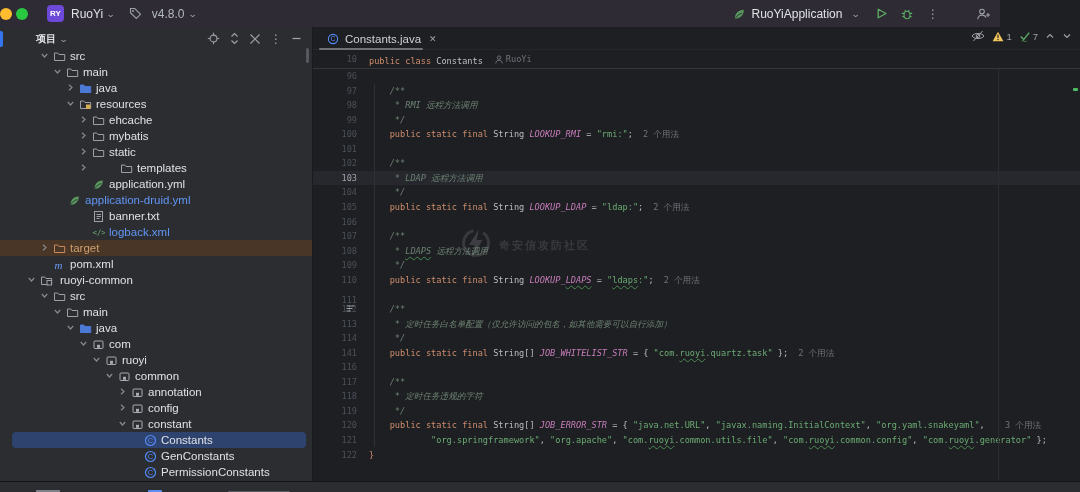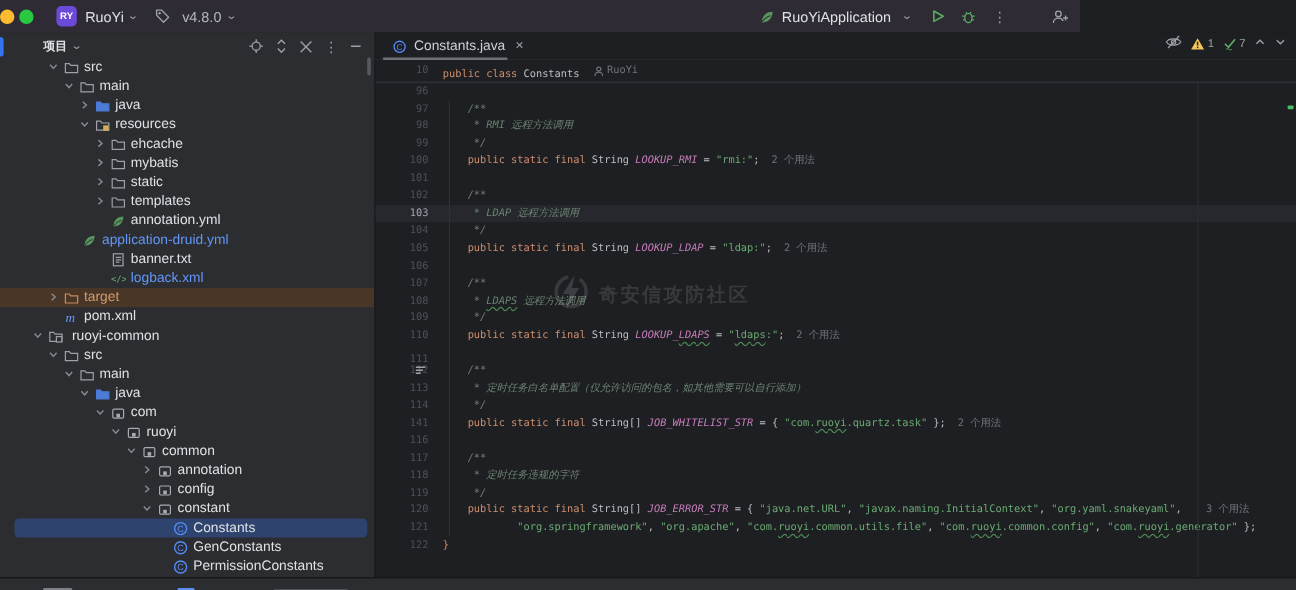--- a/index.html
+++ b/index.html
@@ -1,20 +1,20 @@
 <!DOCTYPE html>
 <html><head>
 <meta charset="utf-8">
 <style>
   *{margin:0;padding:0;box-sizing:border-box;}
   html,body{background:#101113;}
   .app{position:relative;width:1080px;height:492px;overflow:hidden;background:#1E1F22;
        font-family:"Liberation Sans","DejaVu Sans",sans-serif;color:#DFE1E5;-webkit-font-smoothing:antialiased;}
   
-  .toolbar{position:absolute;left:0;top:0;width:900px;height:27px;background:#2E2B34;
+  .toolbar{position:absolute;left:0;top:0;width:1000px;height:27px;background:#2E2B34;
            display:flex;align-items:center;}
   .tl{width:12px;height:12px;border-radius:50%;margin-top:1px;}
   .tl.y{background:#FEBC2E;margin-left:0px;}
   .tl.g{background:#28C840;margin-left:4px;}
   .badge{width:17px;height:17px;border-radius:4px;background:#6C49D8;color:#fff;font-size:8px;font-weight:bold;
          display:flex;align-items:center;justify-content:center;margin-left:19px;}
   .tb-name{font-size:12px;color:#DFE1E5;margin-left:7px;}
   .chev{font-size:9px;color:#9DA0A8;margin-left:4px;transform:scaleX(1.3);}
   .tb-ver{font-size:12px;color:#B4B8BF;margin-left:5px;}
   .tb-right{position:absolute;right:0;top:0;height:27px;display:flex;align-items:center;}
@@ -64,21 +64,21 @@
   .tok-s{color:#6AAB73;}
   .tok-m{color:#6C8272;font-style:italic;}
   .u{text-decoration-line:underline;text-decoration-style:wavy;text-decoration-color:#4C8A54;text-decoration-thickness:1px;text-underline-offset:2px;}
   .hint{color:#6F737A;margin-left:10px;}
   .hintr{position:absolute;left:636px;top:0;color:#6F737A;white-space:pre;}
   .gicon{position:absolute;left:33px;top:3.5px;display:flex;}
   .guide-indent{position:absolute;left:60.5px;top:57px;width:1px;height:363px;background:#2F3136;}
   .guide-margin{position:absolute;left:685px;top:42px;width:1px;height:412px;background:#2B2D31;}
   .scrollmark{position:absolute;right:2px;top:61px;width:5px;height:3px;background:#4DBB5F;border-radius:1px;}
   .watermark{position:absolute;left:148px;top:200px;display:flex;align-items:center;gap:8px;opacity:1;z-index:3;pointer-events:none;}
-  .wm-text{font-size:16px;letter-spacing:2px;color:rgba(185,190,198,0.17);font-weight:bold;}
+  .wm-text{font-size:11px;letter-spacing:2px;color:rgba(185,190,198,0.17);font-weight:bold;}
   
   .statusbar{position:absolute;left:0;top:481px;width:1080px;height:11px;background:#2B2D30;border-top:1px solid #141517;}
   .sb-frag{position:absolute;border-radius:1px;}
 </style>
 </head>
 <body>
 
 <div class="app">
 
   <div class="toolbar">
@@ -251,41 +251,41 @@
               <polyline points="3,1.8 6,4.5 3,7.2"></polyline>
             </svg>
           </span>
           <span class="ticon">
             <svg width="13" height="13" viewBox="0 0 13 13">
               <path d="M1.5 3 h3.2 l1.3 1.5 h5.7 v6 h-10.2 z" fill="none" stroke="#9DA0A8" stroke-width="1"></path>
             </svg>
           </span>
           <span class="tlabel">static</span>
         </div>
-        <div class="tree-row" style="padding-left: 92px;">
+        <div class="tree-row" style="padding-left: 120px;">
           <span class="tchev" style="left: 79px;">
             <svg width="9" height="9" viewBox="0 0 9 9" fill="none" stroke="#868A91" stroke-width="1.2">
               <polyline points="3,1.8 6,4.5 3,7.2"></polyline>
             </svg>
           </span>
           <span class="ticon">
             <svg width="13" height="13" viewBox="0 0 13 13">
               <path d="M1.5 3 h3.2 l1.3 1.5 h5.7 v6 h-10.2 z" fill="none" stroke="#9DA0A8" stroke-width="1"></path>
             </svg>
           </span>
           <span class="tlabel">templates</span>
         </div>
         <div class="tree-row" style="padding-left: 92px;">
           <span class="ticon">
             <svg width="13" height="13" viewBox="0 0 13 13">
               <path d="M2.5 10.8 C2.5 5.8 5.8 2.5 10.8 2.5 C10.8 7.5 7.5 10.8 2.5 10.8 Z" fill="#57965C"></path>
               <path d="M2.9 10.4 C4.5 7.8 6.8 6.2 9.2 5.7" stroke="#2B2D30" stroke-width="0.8" fill="none"></path>
             </svg>
           </span>
-          <span class="tlabel">annotation.yml</span>
+          <span class="tlabel">application.yml</span>
         </div>
         <div class="tree-row" style="padding-left: 68px;">
           <span class="ticon">
             <svg width="13" height="13" viewBox="0 0 13 13">
               <path d="M2.5 10.8 C2.5 5.8 5.8 2.5 10.8 2.5 C10.8 7.5 7.5 10.8 2.5 10.8 Z" fill="#57965C"></path>
               <path d="M2.9 10.4 C4.5 7.8 6.8 6.2 9.2 5.7" stroke="#2B2D30" stroke-width="0.8" fill="none"></path>
             </svg>
           </span>
           <span class="tlabel mod">application-druid.yml</span>
         </div>

